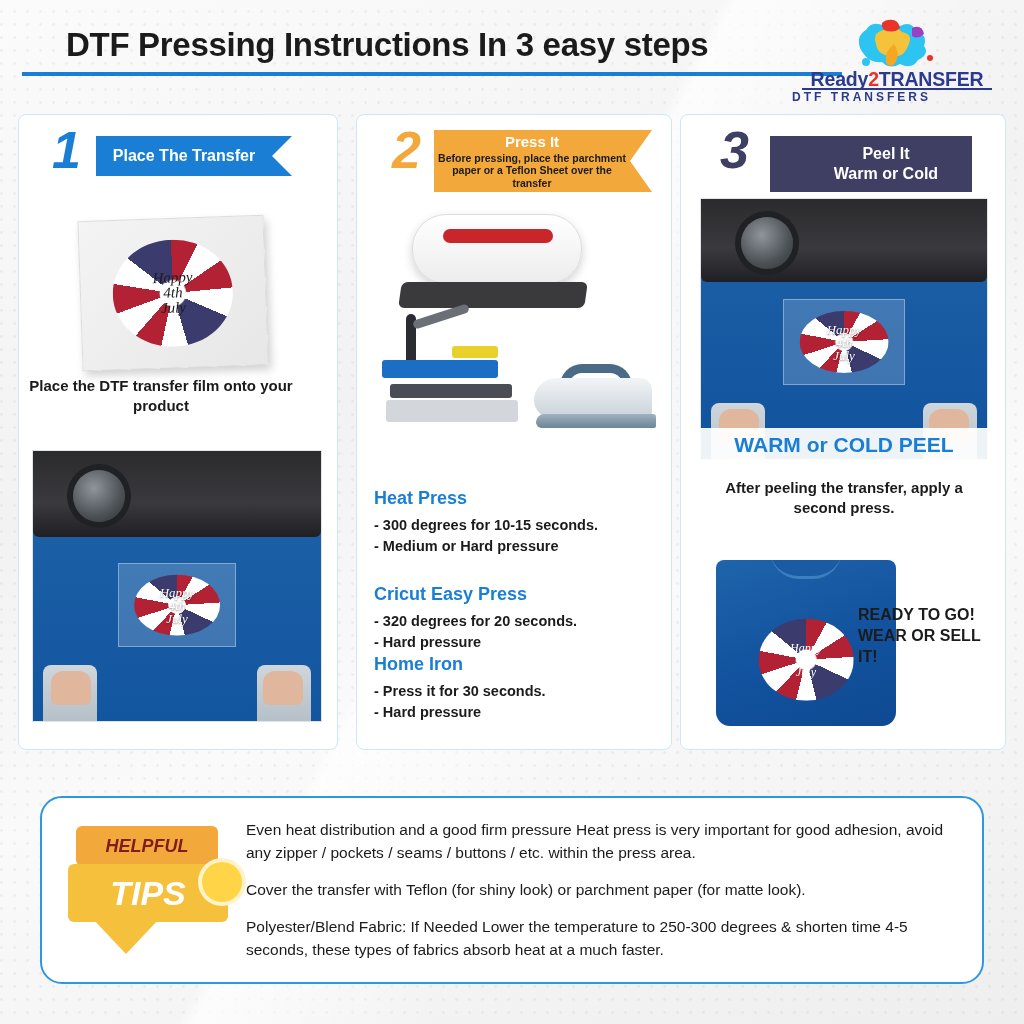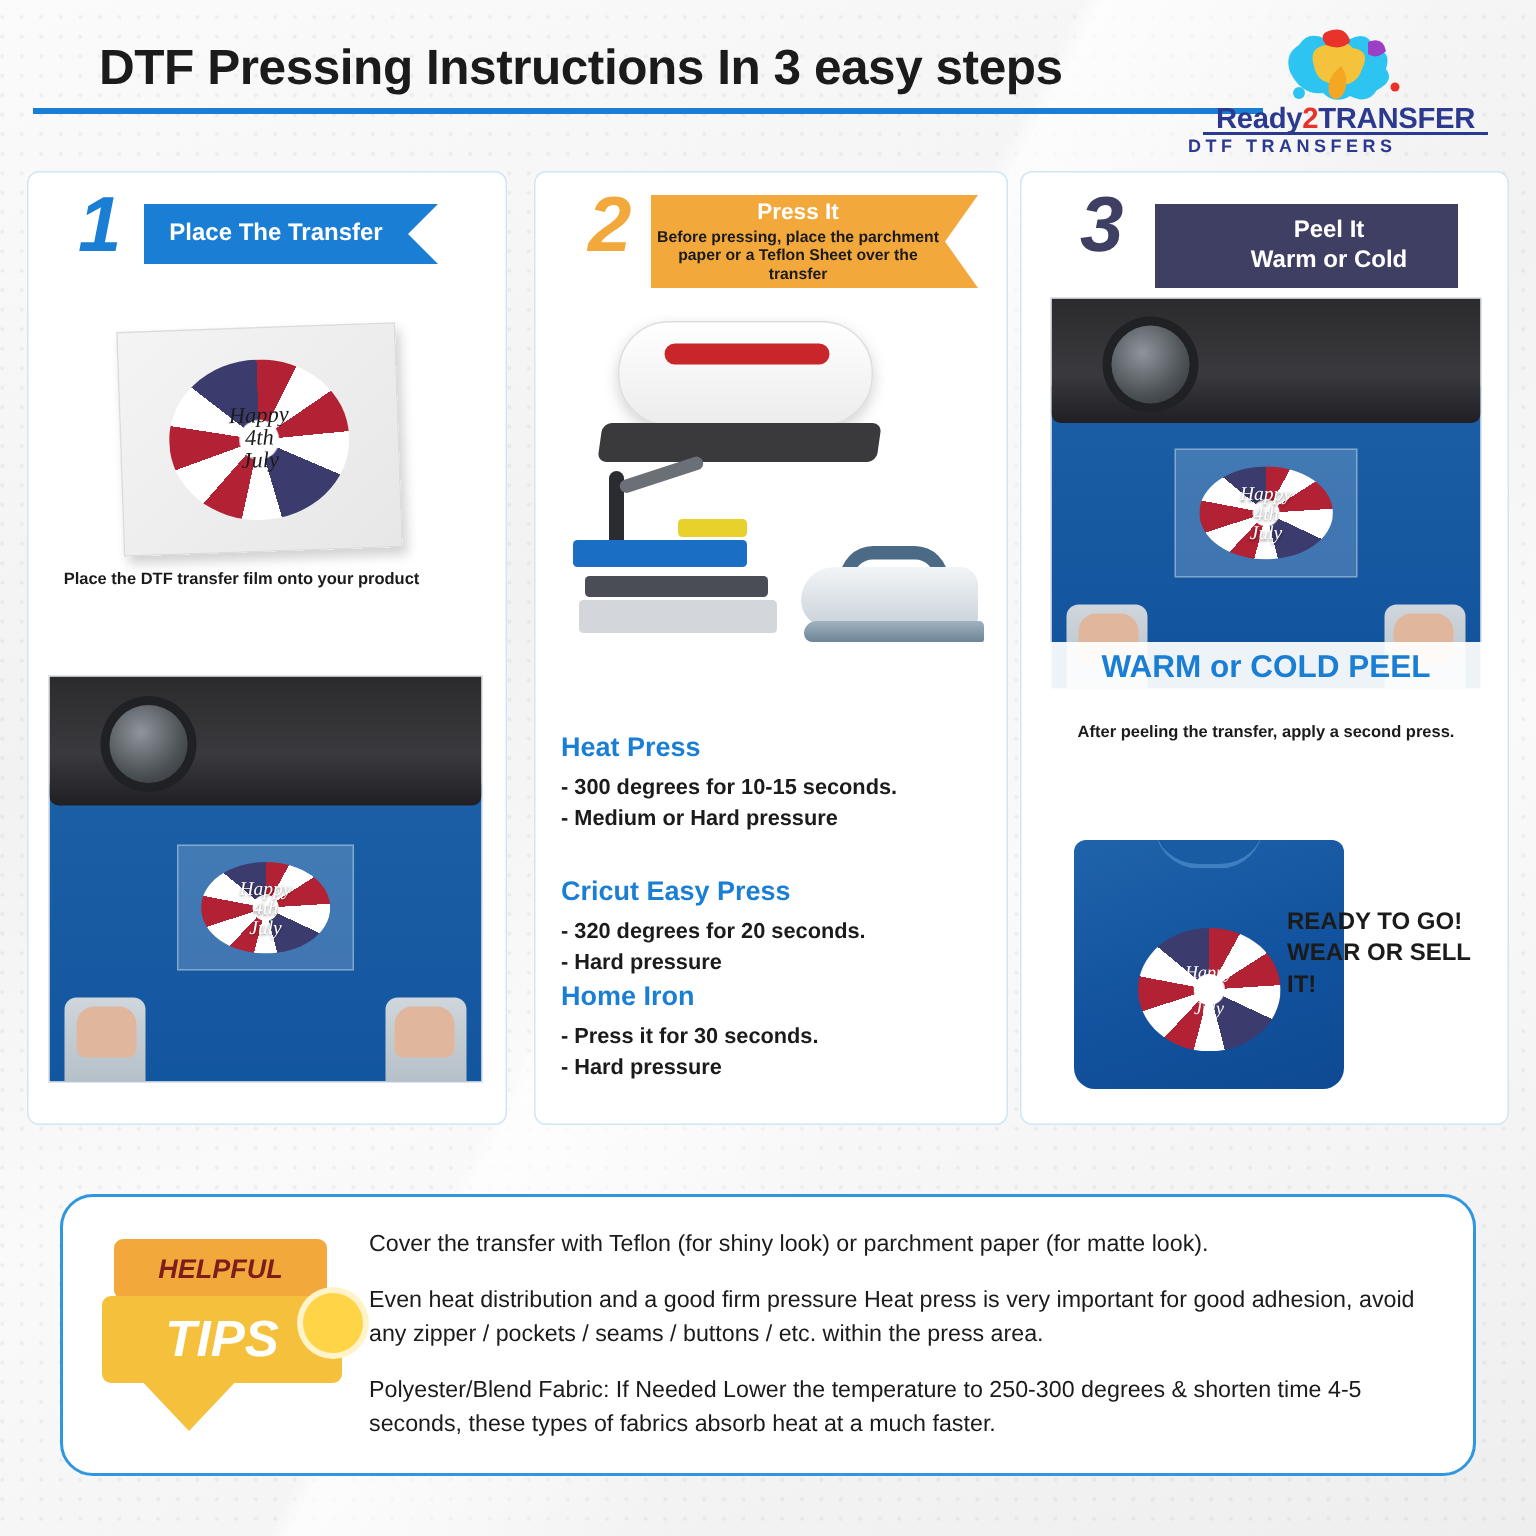--- a/index.html
+++ b/index.html
@@ -93,21 +93,21 @@
   #ribbon-2 .sub { font-size: 10.5px; font-weight: bold; color: #1b1b1b; line-height: 12.5px; }
 
   #ribbon-3 { left: 770px; top: 136px; width: 202px; height: 56px; background: #3e3f63; }
   #ribbon-3 .lab { font-size: 16px; font-weight: bold; line-height: 20px; margin-left: 30px; }
 
   
   .photo {
     position: absolute; overflow: hidden;
   }
   .caption {
-    position: absolute; text-align: center; font-size: 11px; font-weight: bold; color: #1b1b1b; line-height: 20px;
+    position: absolute; text-align: center; font-size: 15px; font-weight: bold; color: #1b1b1b; line-height: 20px;
   }
 
   
   #film {
     left: 80px; top: 218px; width: 186px; height: 150px;
     background: linear-gradient(135deg,#f4f4f4,#e7e7e7);
     border: 1px solid #dcdcdc; transform: rotate(-2deg);
     box-shadow: 3px 5px 8px rgba(0,0,0,0.18);
   }
   #cap-1 { left: 26px; top: 376px; width: 270px; }
@@ -435,18 +435,18 @@
   <div id="ready-text">READY TO GO! WEAR OR SELL IT!</div>
 
   <div id="tips">
     <div class="tips-badge">
       <div class="tail"></div>
       <div class="b1">HELPFUL</div>
       <div class="b2">TIPS</div>
       <div class="sun"></div>
     </div>
     <div class="tips-text">
+      <p>Even heat distribution and a good firm pressure Heat press is very important for good adhesion, avoid any zipper / pockets / seams / buttons / etc. within the press area.</p>
       <p>Cover the transfer with Teflon (for shiny look) or parchment paper (for matte look).</p>
-      <p>Even heat distribution and a good firm pressure Heat press is very important for good adhesion, avoid any zipper / pockets / seams / buttons / etc. within the press area.</p>
       <p>Polyester/Blend Fabric: If Needed Lower the temperature to 250-300 degrees &amp; shorten time 4-5 seconds, these types of fabrics absorb heat at a much faster.</p>
     </div>
   </div>
 </div>
 
 </body></html>

